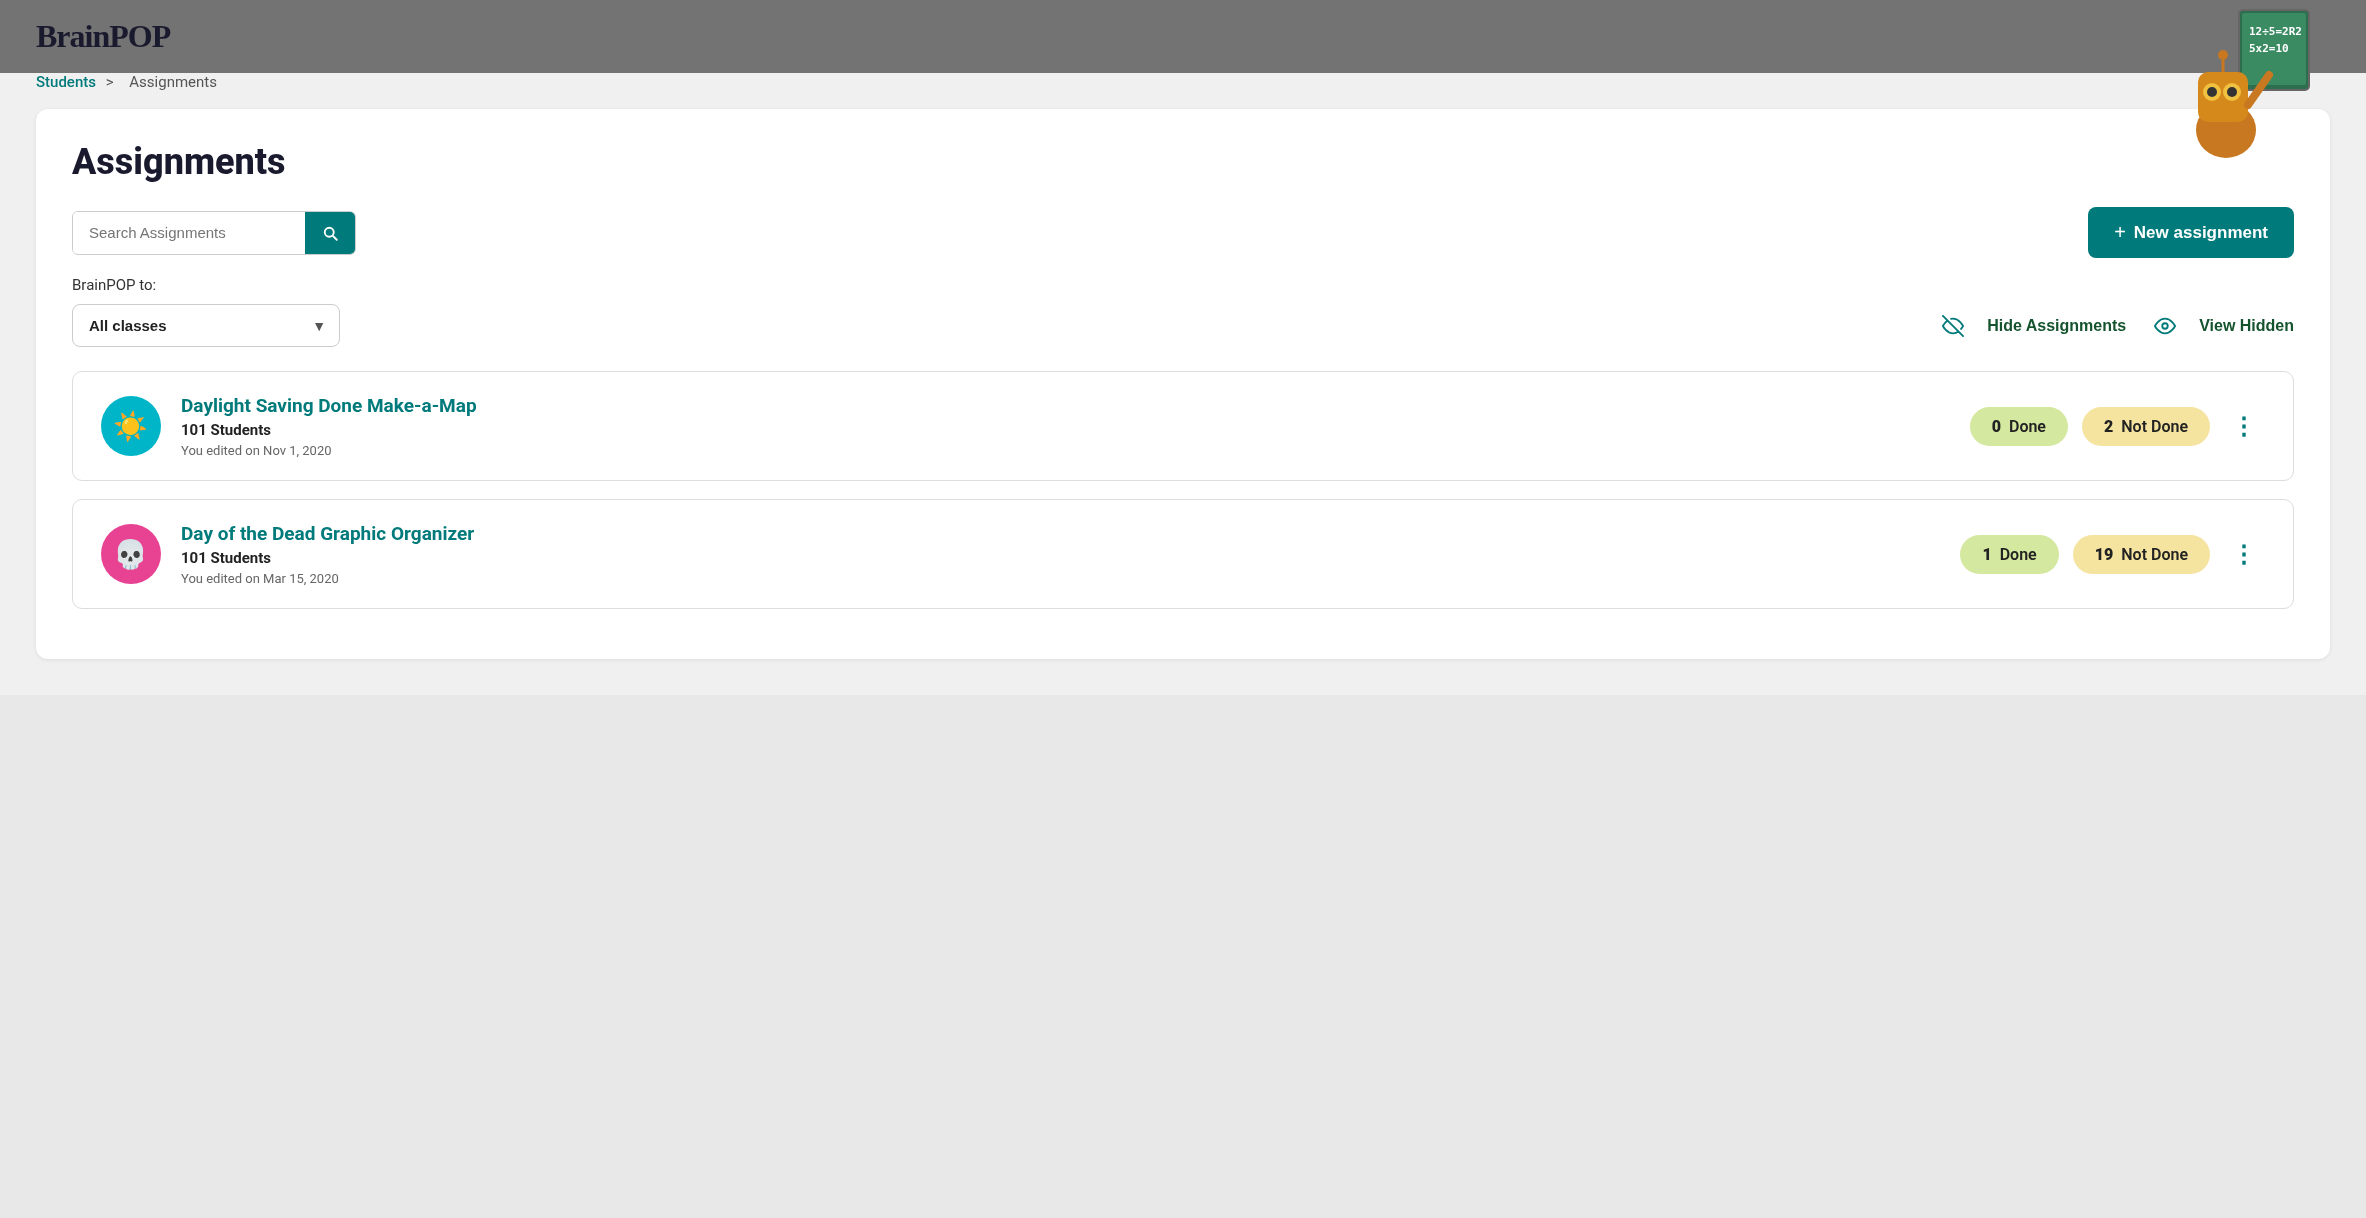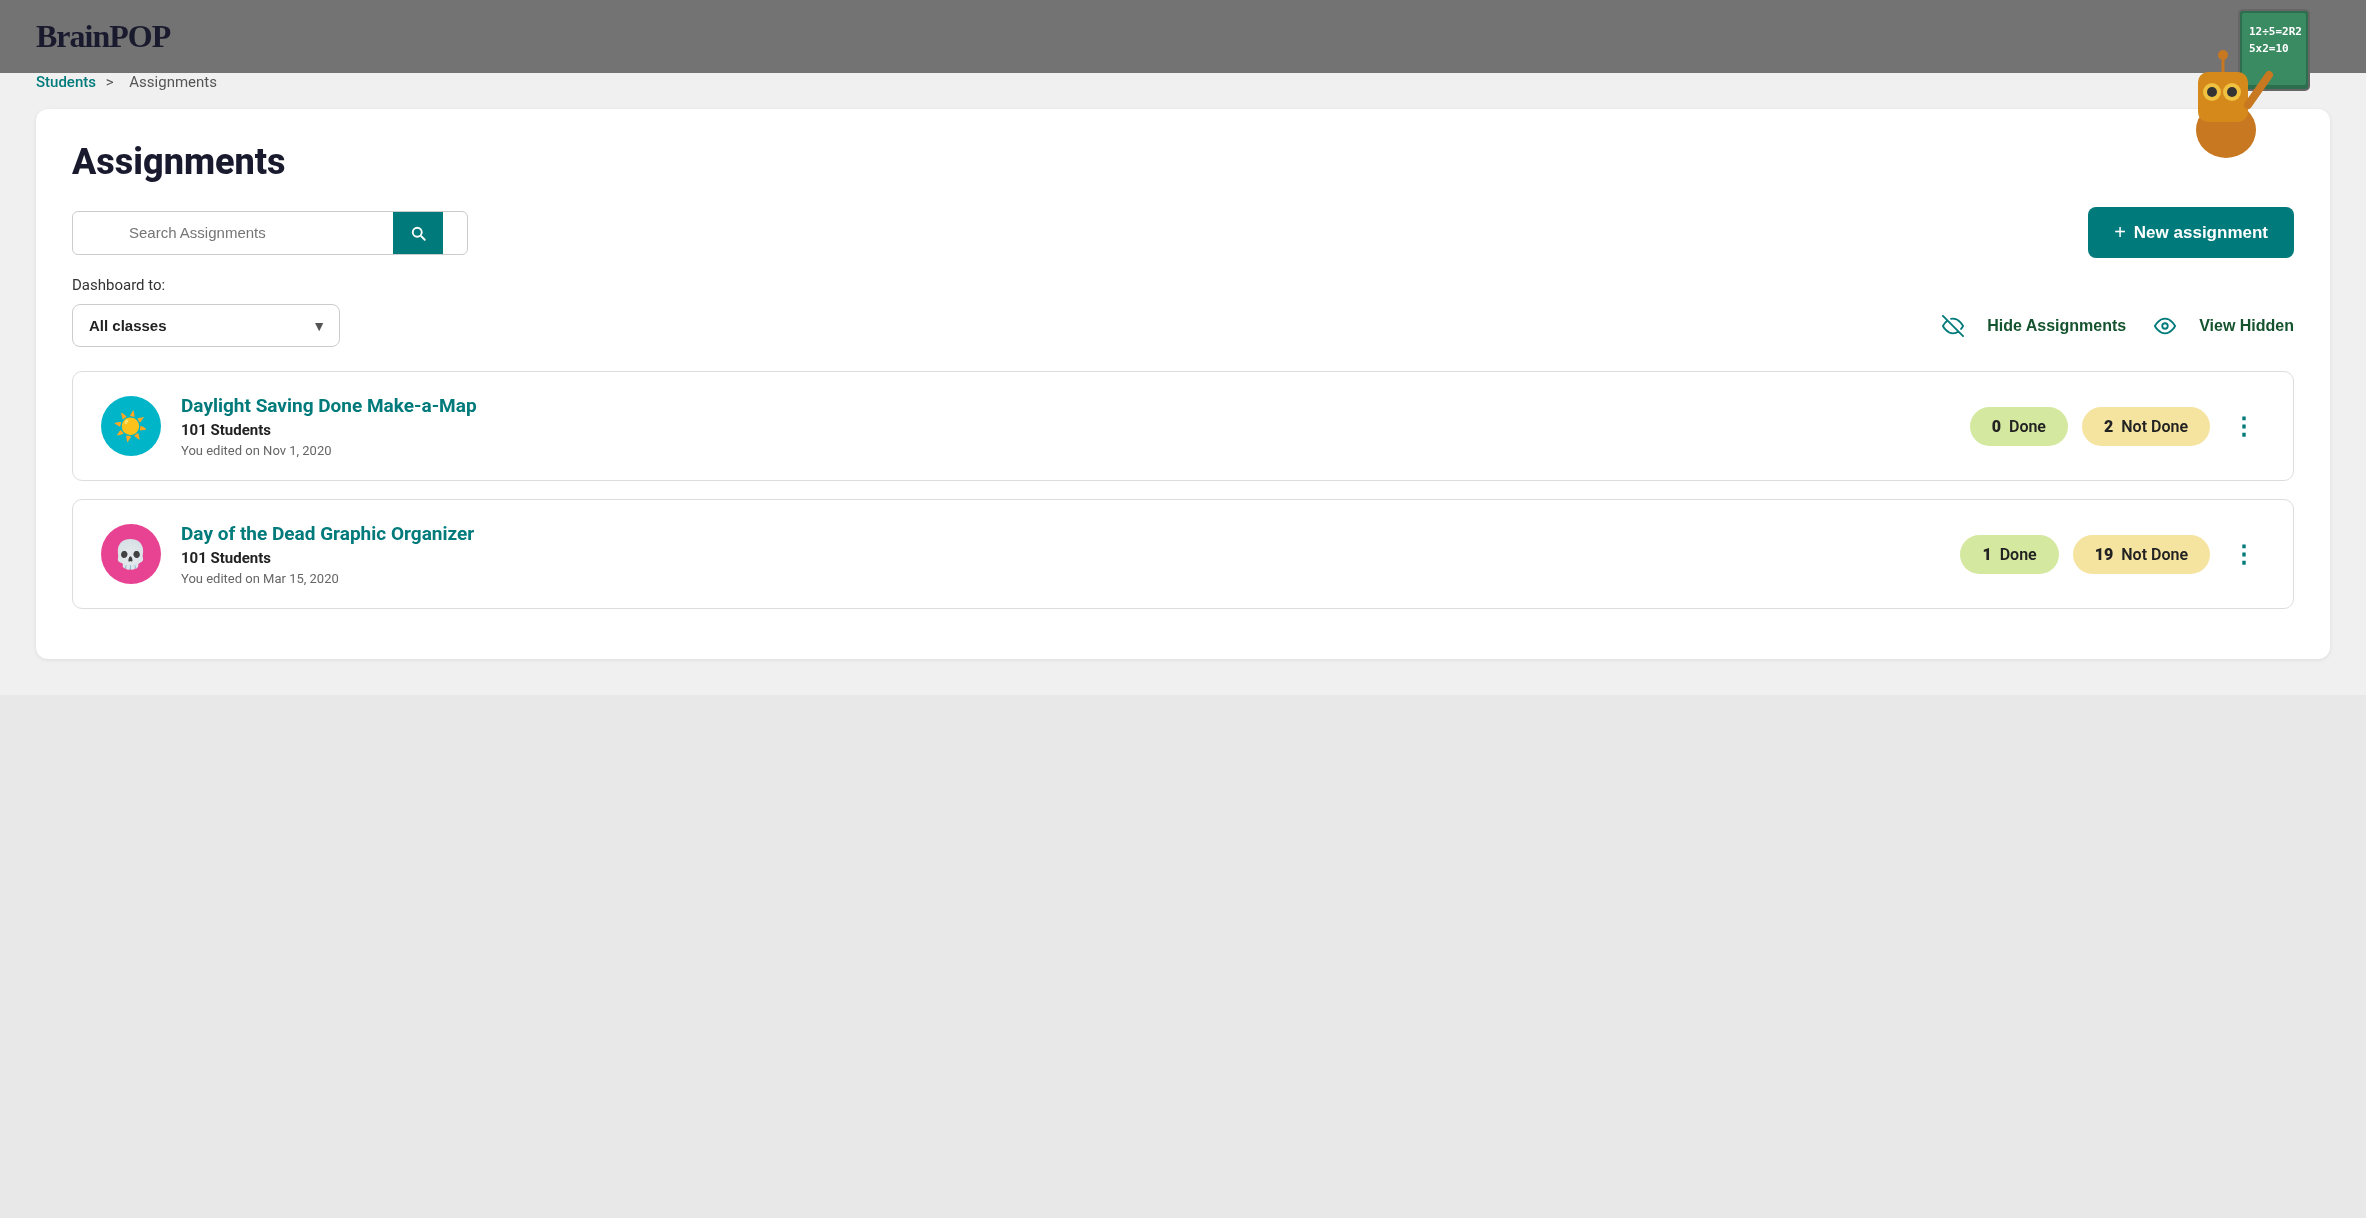--- a/index.html
+++ b/index.html
@@ -68,22 +68,21 @@
       align-items: center;
       justify-content: space-between;
       margin-bottom: 18px;
     }
     .search-box {
       display: flex;
       align-items: center;
       border: 1.5px solid #ccc;
       border-radius: 6px;
       overflow: hidden;
-      width: 396px;
-      padding-left: 40px;
+      width: 284px;
     }
     .search-input {
       border: none;
       outline: none;
       padding: 12px 16px;
       font-size: 15px;
       color: #888;
       width: 280px;
       background: #fff;
     }
@@ -308,21 +307,21 @@
             <path d="M21 21l-4.35-4.35M17 11A6 6 0 1 1 5 11a6 6 0 0 1 12 0z" stroke="white" stroke-width="2.5" fill="none" stroke-linecap="round"></path>
           </svg>
         </button>
       </div>
       <button class="new-assignment-btn">
         <span class="plus">+</span>
         <span>New assignment</span>
       </button>
     </div>
 
-    <div class="assigned-to-label">Dashboard to:</div>
+    <div class="assigned-to-label">BrainPOP to:</div>
 
     <div class="filter-actions-row">
       <div class="class-select-wrapper">
         <select class="class-select">
           <option>All classes</option>
         </select>
         <span class="select-arrow">▼</span>
       </div>
 
       <div class="action-links">

